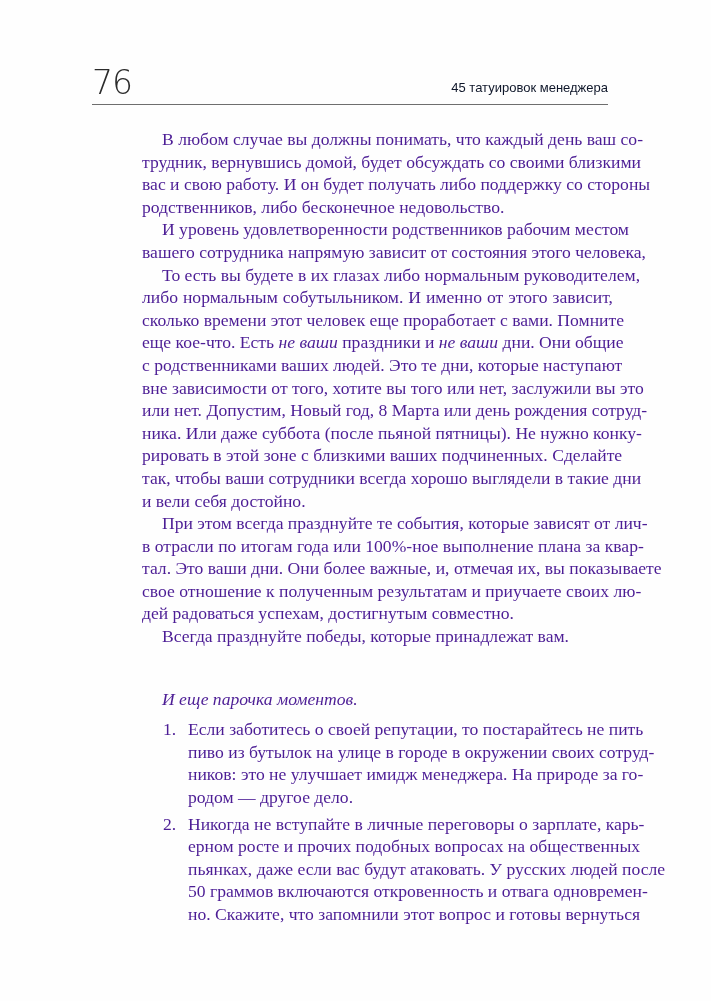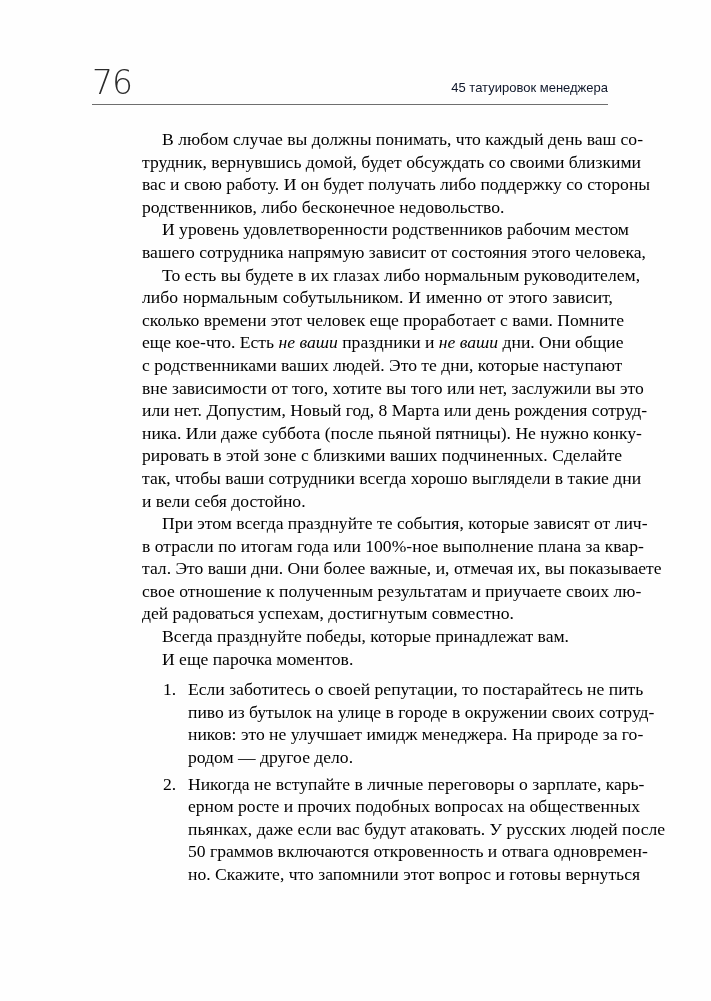--- a/index.html
+++ b/index.html
@@ -48,34 +48,36 @@
     color: #0f172a;
   }
   .text-block {
     position: absolute;
     left: 142px;
     top: 128px;
     width: 471px;
     font-family: "Liberation Serif", serif;
     font-size: 17.6px;
     line-height: 22.6px;
-    color: #000000;
+    color: #4c1d95;
   }
   .para {
     margin: 0;
     text-indent: 20px;
     text-align: justify;
     text-align-last: left;
     hyphens: manual;
   }
   .para em, .emph {
     font-style: italic;
     margin-top: 24px;
   }
   .italic-para {
+    font-style: italic;
+    margin-top: 40px;
   }
   .line {
     display: block;
     white-space: nowrap;
     text-align: justify;
     text-align-last: justify;
     text-indent: 0;
   }
   .line.first { padding-left: 20px; }
   .line.last { text-align-last: left; }

